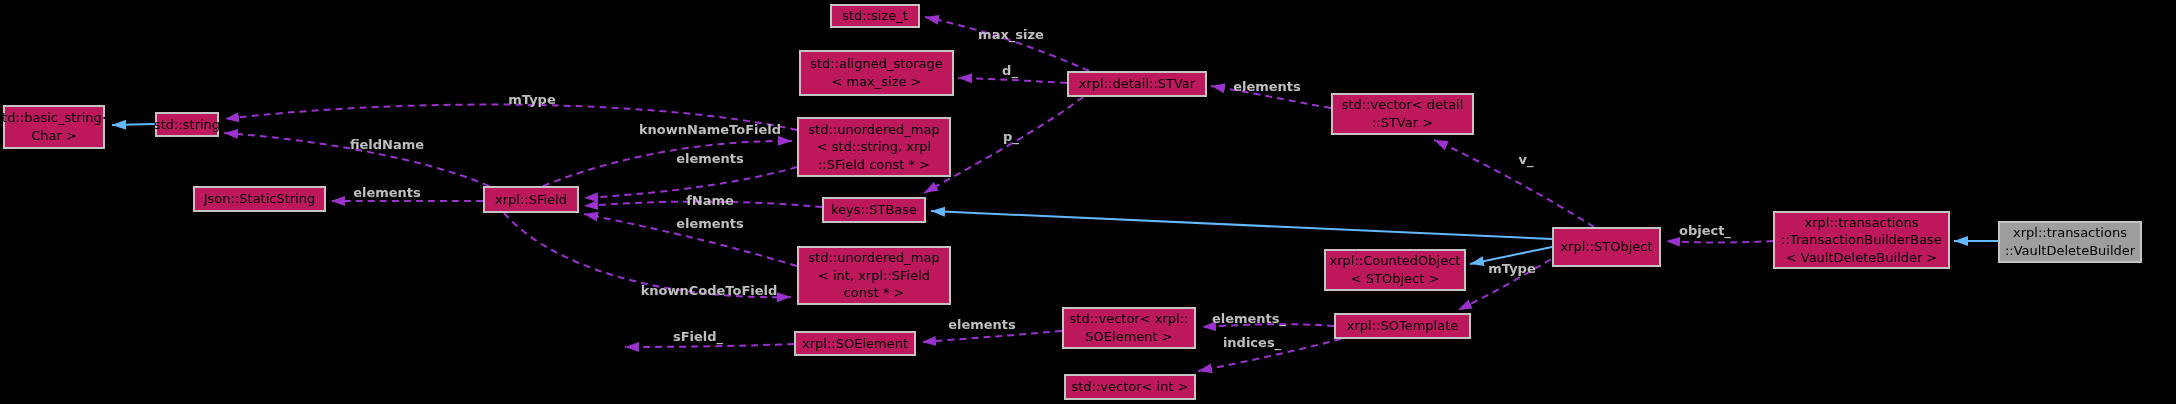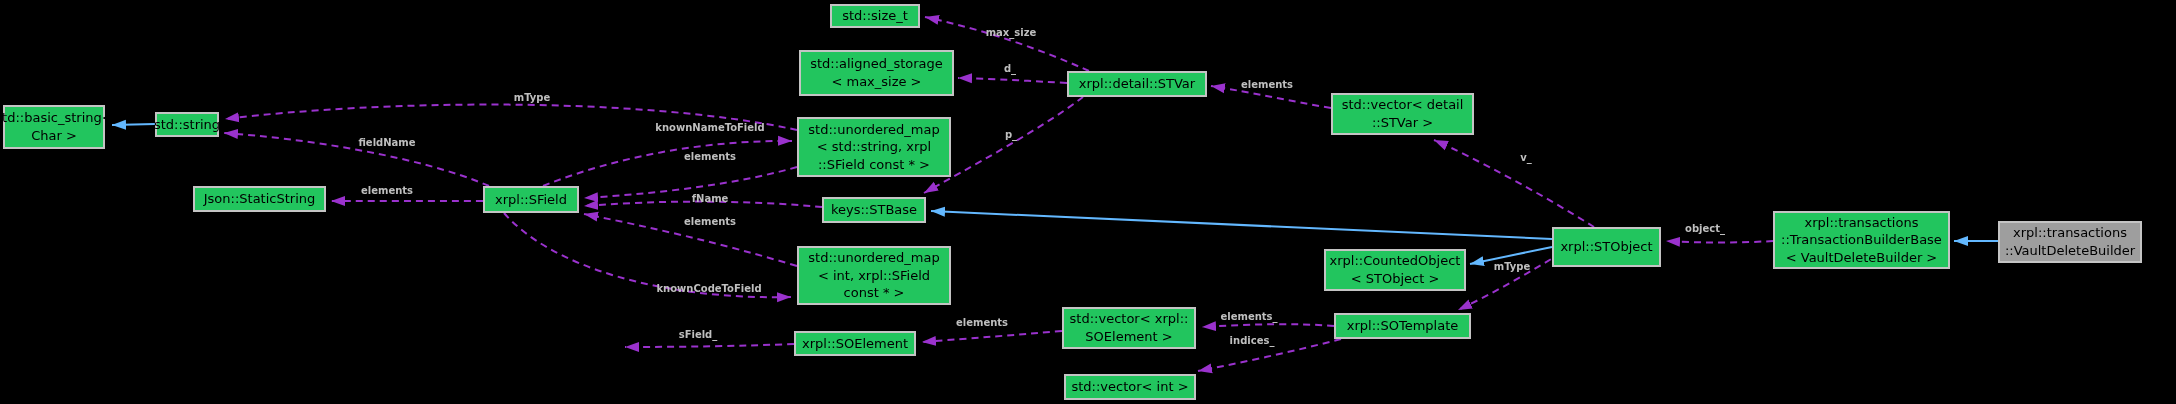--- a/index.html
+++ b/index.html
@@ -1,25 +1,25 @@
 <!DOCTYPE html>
 <html><head>
 <meta charset="utf-8">
 <style>
   html,body{margin:0;padding:0;background:#000;}
   #canvas{position:relative;width:2176px;height:404px;background:#000;overflow:hidden;
           font-family:"DejaVu Sans","Liberation Sans",sans-serif;}
   #edges{position:absolute;left:0;top:0;width:2176px;height:404px;}
   .edge-usage{fill:none;stroke:#9a32cd;stroke-width:2;stroke-dasharray:7 5;}
   .edge-inherit{fill:none;stroke:#63b8ff;stroke-width:2;}
-  .node{position:absolute;box-sizing:border-box;background:#22c55e;border:2px solid #c4c4c4;
+  .node{position:absolute;box-sizing:border-box;background:#be185d;border:2px solid #c4c4c4;
         color:#000;font-size:13px;line-height:1.35;display:flex;align-items:center;
         justify-content:center;text-align:center;white-space:pre-line;z-index:2;}
   .node.hl{background:#9e9e9e;border-color:#c4c4c4;}
-  .elabel{position:absolute;transform:translateX(-50%);color:#bfbfbf;font-size:10px;
+  .elabel{position:absolute;transform:translateX(-50%);color:#bfbfbf;font-size:13px;
           font-weight:bold;white-space:nowrap;z-index:3;}
 </style>
 </head>
 <body>
 
 <div id="canvas">
 
   <svg id="edges" viewBox="0 0 2176 404">
     <defs>
       <marker id="arrow-usage" markerUnits="userSpaceOnUse" markerWidth="16" markerHeight="12" refX="14" refY="6" orient="auto">

